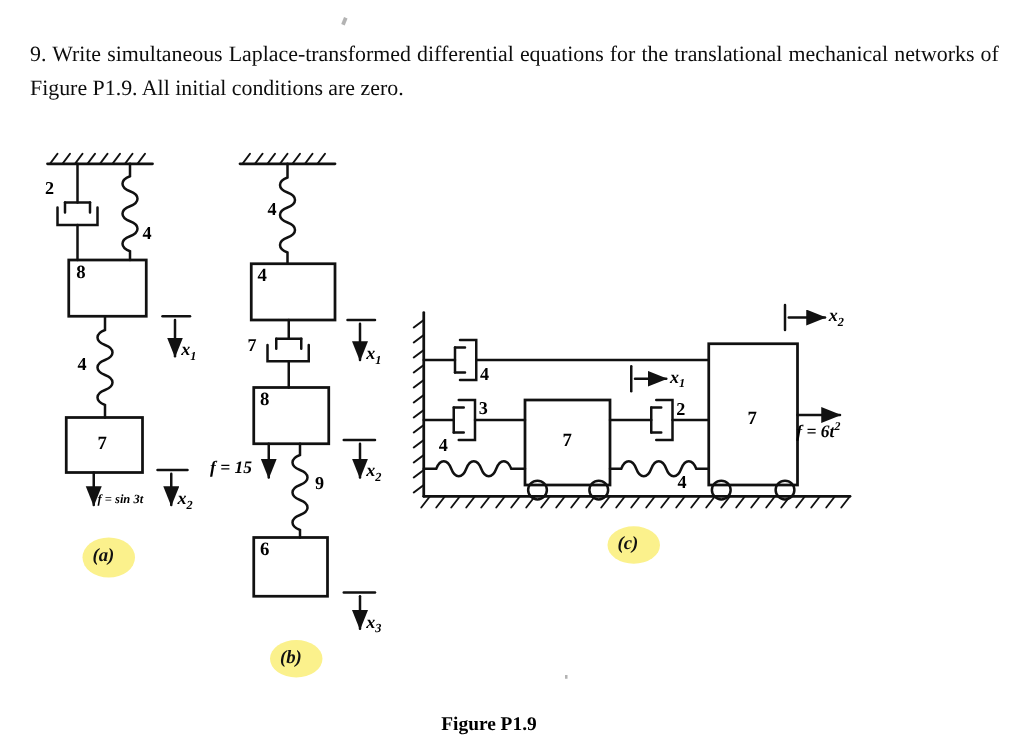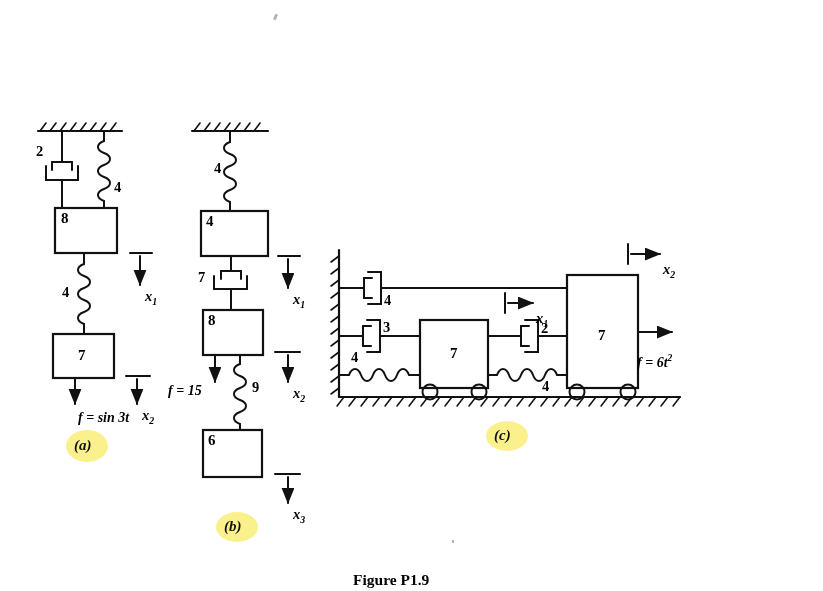--- a/index.html
+++ b/index.html
@@ -43,21 +43,20 @@
   .lbl {
     position: absolute;
     font-family: "Liberation Serif", "DejaVu Serif", serif;
     font-weight: bold;
     font-size: 14.5px;
     color: #000;
     white-space: nowrap;
   }
   .lbl-italic {
     font-style: italic;
-    margin-top: 16px;
   }
   .panel-label {
     position: absolute;
     font-family: "Liberation Serif", "DejaVu Serif", serif;
     font-weight: bold;
     font-style: italic;
     font-size: 15px;
     color: #111;
     white-space: nowrap;
     z-index: 6;
@@ -95,20 +94,24 @@
   }
 </style>
 </head>
 <body>
 
 <div id="page">
 
   <div class="speck" style="left:274px; top:14px;"></div>
   <div class="speck" style="left:452px; top:540px; width:2px; height:3px; transform:none;"></div>
 
+  <div class="problem-text">
+    <span class="num">9.</span>
+    <span>Write simultaneous Laplace-transformed differential equations for the translational mechanical networks of Figure P1.9. All initial conditions are zero.</span>
+  </div>
 
   <svg class="svg-layer" viewBox="0 0 823 591">
     <defs>
       <marker id="ah" markerWidth="9" markerHeight="9" refX="7.5" refY="3.2" orient="auto">
         <path d="M0,0 L8,3.2 L0,6.4 z" fill="#111"></path>
       </marker>
     </defs>
     <g stroke="#111" stroke-width="2" fill="none" stroke-linecap="round">
 
       <g>
@@ -343,21 +346,21 @@
       </g>
 
     </g>
   </svg>
 
   <div class="lbl" style="left:36px; top:143px;">2</div>
   <div class="lbl" style="left:114px; top:179px;">4</div>
   <div class="massnum" style="left:61px; top:210px;">8</div>
   <div class="lbl" style="left:62px; top:284px;">4</div>
   <div class="massnum" style="left:78px; top:347px;">7</div>
-  <div class="lbl lbl-italic" style="left:78px; top:394px; font-size:14px;">
+  <div class="lbl lbl-italic" style="left:78px; top:394px; font-size:10px;">
     <span>f = sin 3t</span>
   </div>
   <div class="lbl lbl-italic" style="left:145px; top:272px;">
     <span>x</span><sub>1</sub>
   </div>
   <div class="lbl lbl-italic" style="left:142px; top:391px;">
     <span>x</span><sub>2</sub>
   </div>
   <div class="hl" style="left:66px; top:430px; width:42px; height:32px;"></div>
   <div class="panel-label" style="left:74px; top:437px;">(a)</div>

